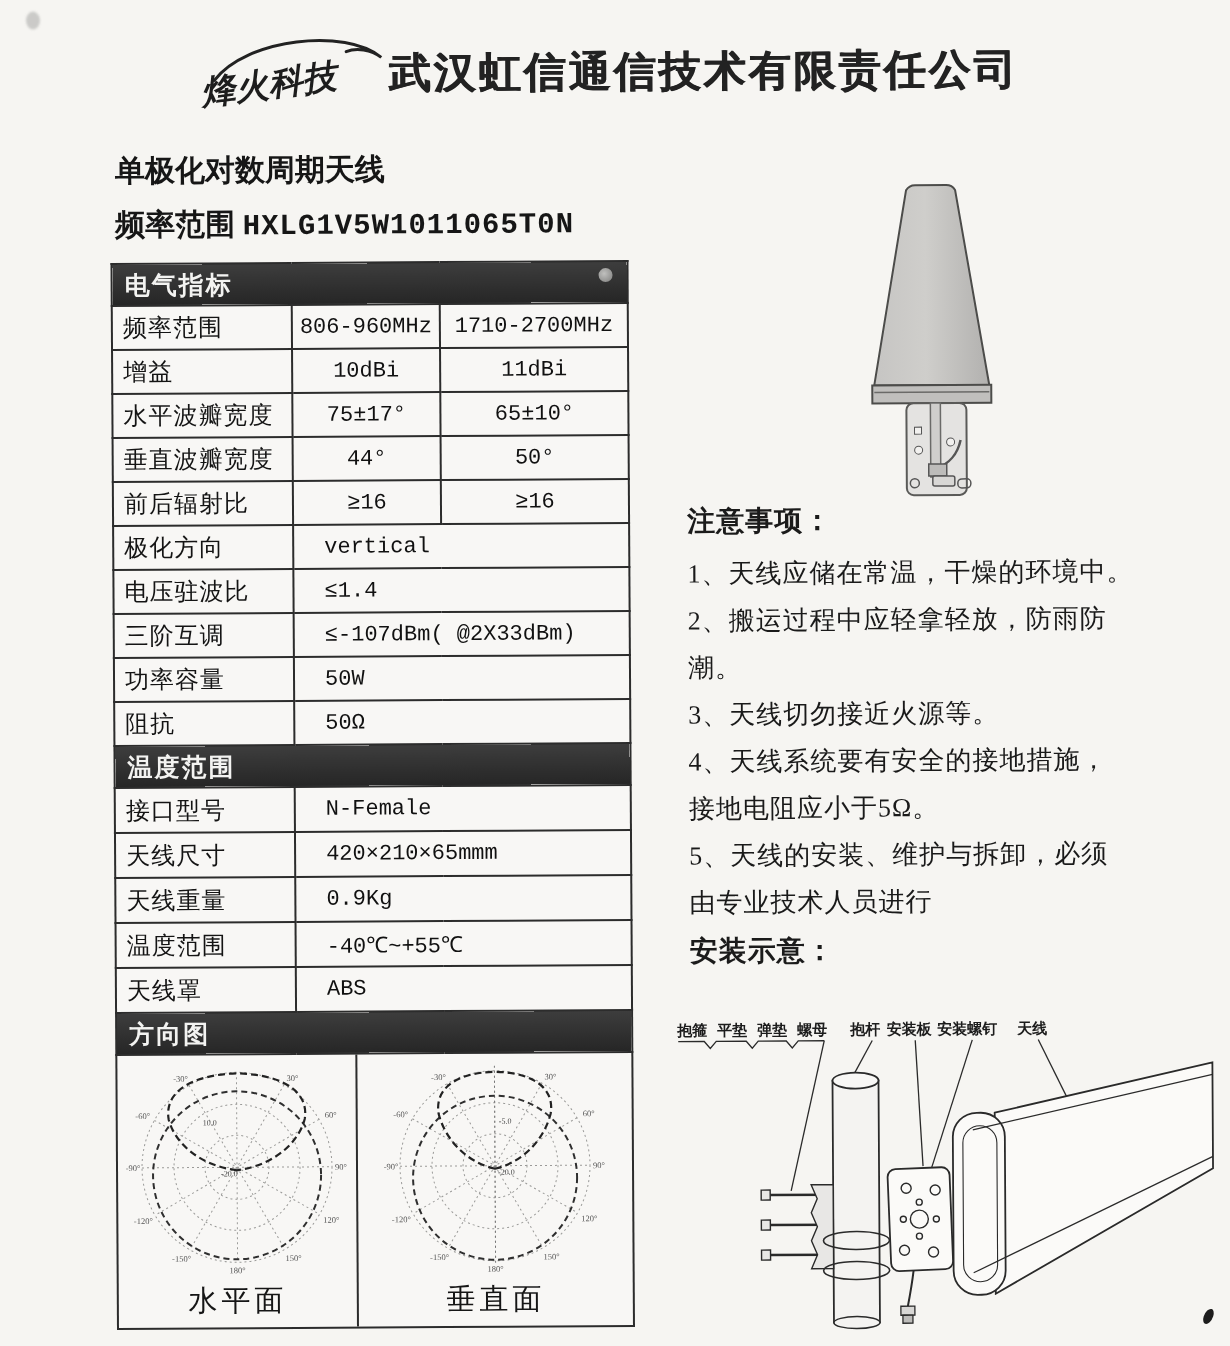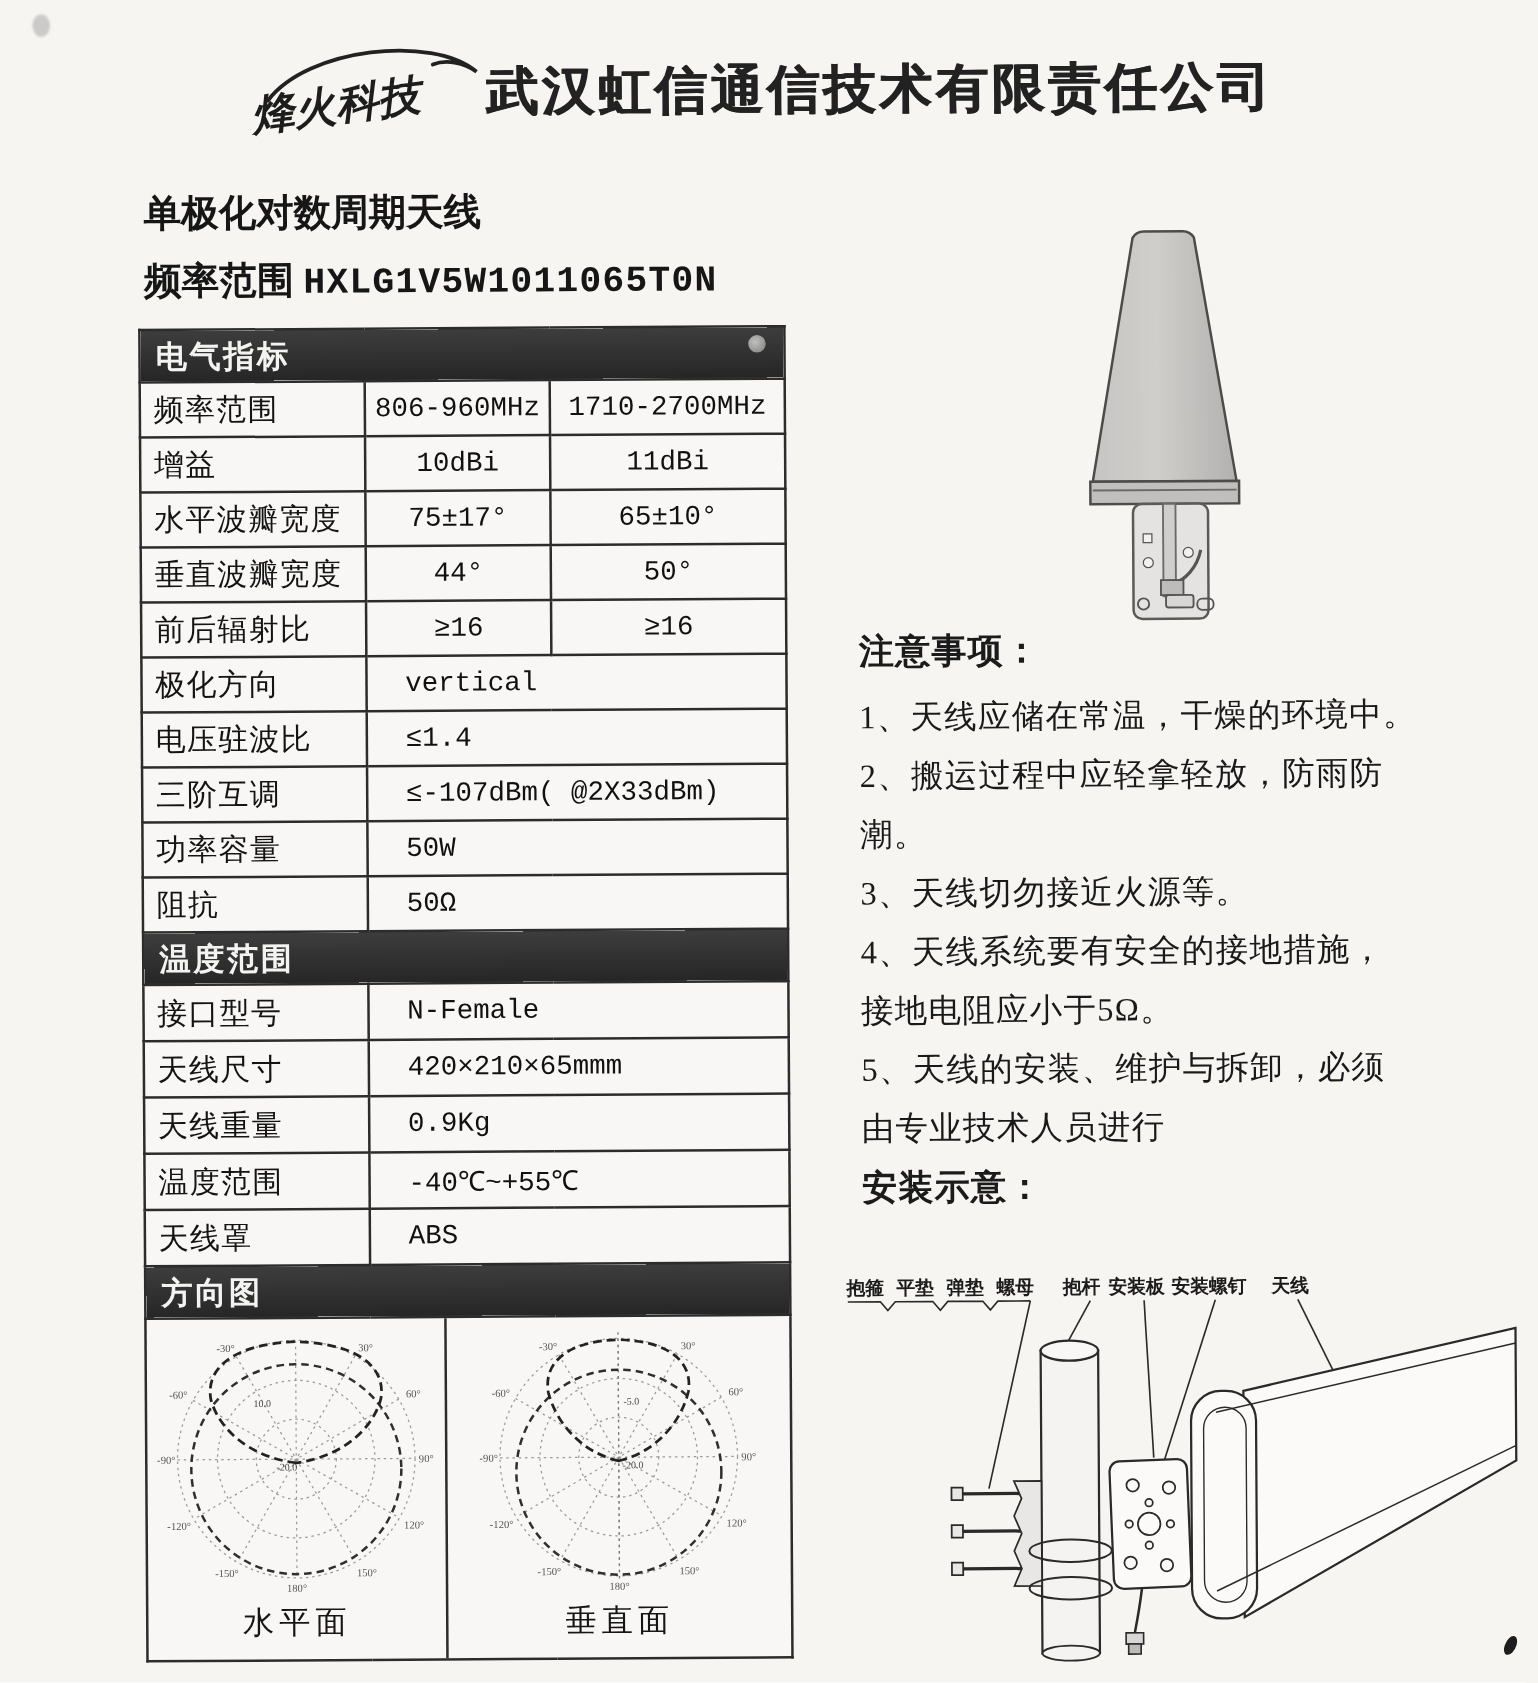--- a/index.html
+++ b/index.html
@@ -34,21 +34,21 @@
     height:40px;padding:0 0 0 12px;position:relative;
   }
   td.lbl{font-size:24px;padding:0 0 0 10px;height:42px;color:#141414;letter-spacing:1px;}
   td.val{font-family:"Liberation Mono","DejaVu Sans Mono",monospace;font-size:22px;text-align:center;color:#111;}
   td.vspan{font-family:"Liberation Mono","DejaVu Sans Mono",monospace;font-size:22px;padding-left:30px;color:#111;}
   td.mech{height:43px;}
   td.plotcell{padding:0;height:272px;vertical-align:top;}
   .plots{display:flex;width:100%;height:272px;}
   .plot-box{flex:1;display:flex;flex-direction:column;align-items:center;}
   .plot-box.left{border-right:2px solid #2c2c2c;flex:0 0 238px;}
-  .plot-caption{font-size:25px;letter-spacing:4px;color:#161616;margin-top:2px;}
+  .plot-caption{font-size:29px;letter-spacing:4px;color:#161616;margin-top:2px;}
   .bar-dot{position:absolute;right:14px;top:6px;width:14px;height:14px;border-radius:50%;
     background:radial-gradient(circle at 40% 40%, #d8d8d6, #8a8a88);opacity:.85;}
 
   
   .antenna-photo{position:absolute;left:846px;top:182px;}
   .notes{position:absolute;left:688px;top:503px;width:524px;}
   .notes .title{font-size:28px;font-weight:bold;margin-bottom:10px;letter-spacing:1px;}
   .notes .line{font-size:26px;line-height:47px;color:#1a1a1a;letter-spacing:1px;}
   .notes .subtitle{font-size:28px;font-weight:bold;line-height:49px;letter-spacing:1px;}
   .install-svg{position:absolute;left:670px;top:1020px;}

